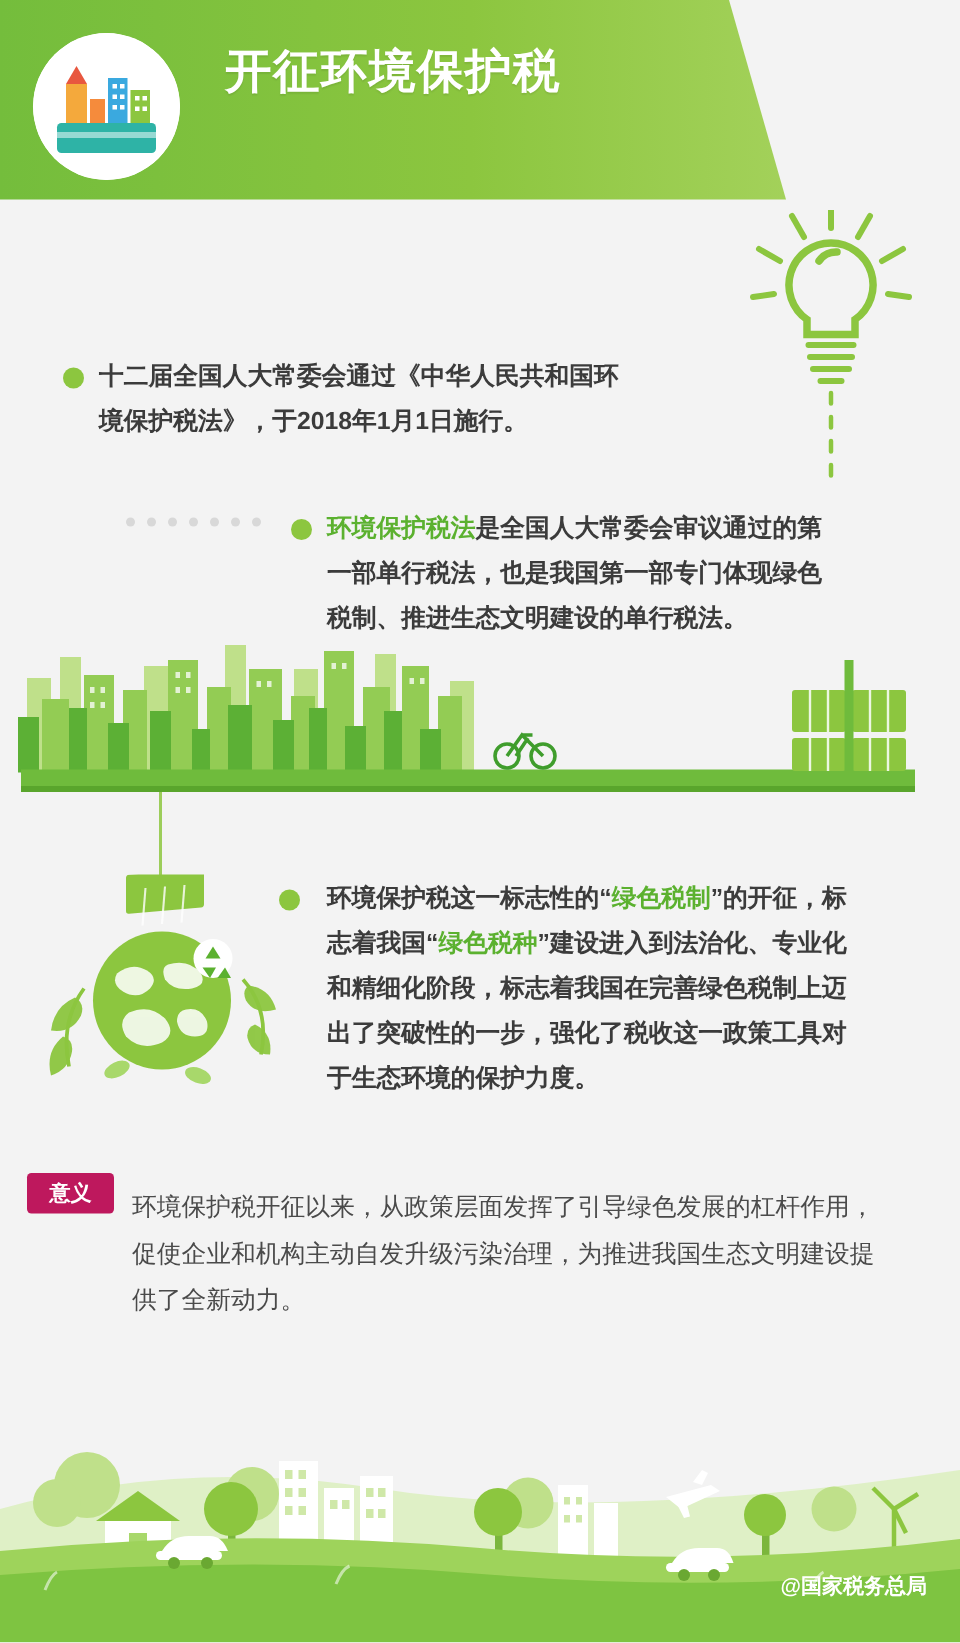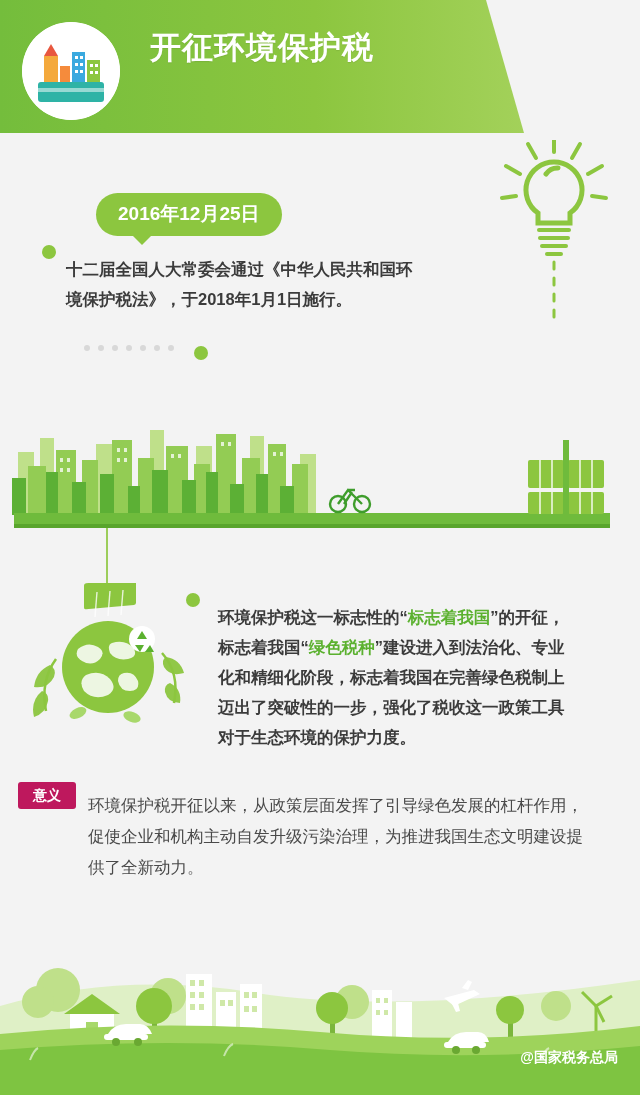--- a/index.html
+++ b/index.html
@@ -84,21 +84,20 @@
     width: 14px; height: 14px;
     border-radius: 50%;
     background: #8cc63f;
   }
   .para {
     position: absolute;
     color: #3b3b3b;
     font-size: 16.5px;
     line-height: 30px;
     font-weight: bold;
-    margin-top: 18px;
   }
   .para .green { color: #5bb12f; }
 
   .block1 { left: 66px; top: 236px; width: 355px; }
   .dot1 { left: 42px; top: 245px; }
 
   .block2 { left: 218px; top: 337px; width: 342px; }
   .dot2 { left: 194px; top: 346px; }
 
   .block3 { left: 218px; top: 584px; width: 350px; }
@@ -223,38 +222,40 @@
         <line x1="48" y1="98" x2="76" y2="98"></line>
         <line x1="50" y1="106" x2="74" y2="106"></line>
         <line x1="55" y1="114" x2="69" y2="114"></line>
       </g>
       <g stroke="#8cc63f" stroke-width="3" stroke-linecap="round" stroke-dasharray="7 9">
         <line x1="62" y1="122" x2="62" y2="180"></line>
       </g>
     </svg>
   </div>
 
-  <div class="date-pill">2016年12月25日</div>
 
   <div class="bullet dot1"></div>
   <div class="para block1">
     <span>十二届全国人大常委会通过《中华人民共和国环境保护税法》，于2018年1月1日施行。</span>
   </div>
 
   <div class="dots-line">
     <span style="left:0px"></span>
       <span style="left:14px"></span>
       <span style="left:28px"></span>
     <span style="left:42px"></span>
       <span style="left:56px"></span>
       <span style="left:70px"></span>
     <span style="left:84px"></span>
   </div>
 
   <div class="bullet dot2"></div>
+  <div class="para block2">
+    <span class="green">环境保护税法</span><span>是全国人大常委会审议通过的第一部单行税法，也是我国第一部专门体现绿色税制、推进生态文明建设的单行税法。</span>
+  </div>
 
   <div class="city">
     <svg width="640" height="130" viewBox="0 0 640 130">
 
       <g fill="#bfe08a">
         <rect x="18" y="52" width="16" height="63"></rect>
         <rect x="40" y="38" width="14" height="77"></rect>
         <rect x="96" y="44" width="18" height="71"></rect>
         <rect x="150" y="30" width="14" height="85"></rect>
         <rect x="196" y="46" width="16" height="69"></rect>
@@ -377,21 +378,21 @@
 
       <g fill="#a8d86b">
         <ellipse cx="58" cy="130" rx="9" ry="5" transform="rotate(-25 58 130)"></ellipse>
         <ellipse cx="112" cy="134" rx="9" ry="5" transform="rotate(20 112 134)"></ellipse>
       </g>
     </svg>
   </div>
 
   <div class="bullet dot3"></div>
   <div class="para block3">
-    <span>环境保护税这一标志性的“</span><span class="green">标志着我国</span><span>”的开征，标志着我国“</span><span class="green">绿色税种</span><span>”建设进入到法治化、专业化和精细化阶段，标志着我国在完善绿色税制上迈出了突破性的一步，强化了税收这一政策工具对于生态环境的保护力度。</span>
+    <span>环境保护税这一标志性的“</span><span class="green">绿色税制</span><span>”的开征，标志着我国“</span><span class="green">绿色税种</span><span>”建设进入到法治化、专业化和精细化阶段，标志着我国在完善绿色税制上迈出了突破性的一步，强化了税收这一政策工具对于生态环境的保护力度。</span>
   </div>
 
   <div class="meaning-tag">意义</div>
   <div class="meaning-text">环境保护税开征以来，从政策层面发挥了引导绿色发展的杠杆作用，促使企业和机构主动自发升级污染治理，为推进我国生态文明建设提供了全新动力。</div>
 
   <div class="footer">
     <svg width="640" height="185" viewBox="0 0 640 185">
 
       <path d="M0 96 q120 -34 250 -14 q150 24 390 -12 L640 185 L0 185 Z" fill="#dff0c6"></path>
 

